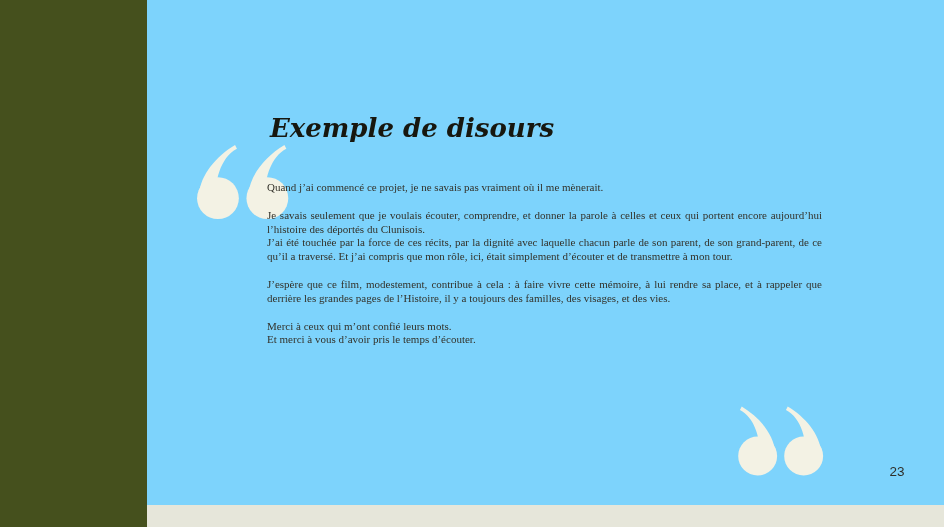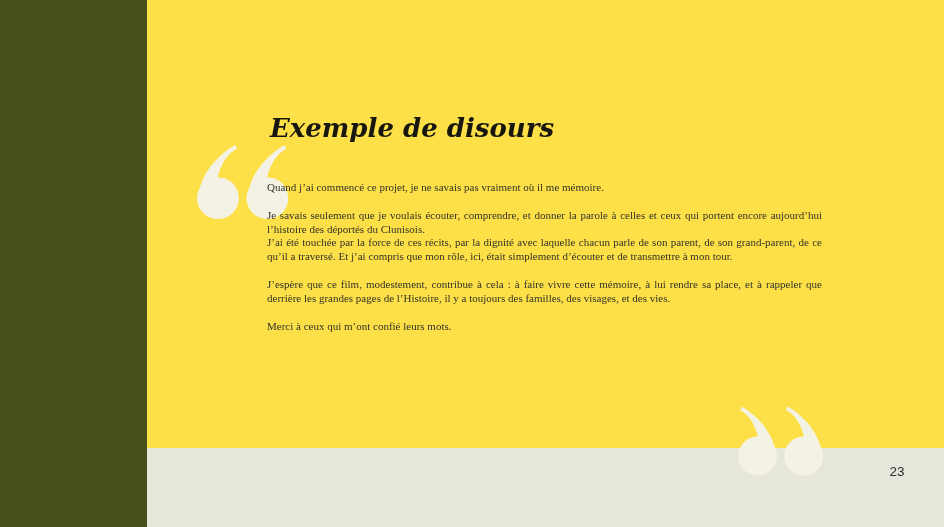--- a/index.html
+++ b/index.html
@@ -5,22 +5,22 @@
   * { margin: 0; padding: 0; box-sizing: border-box; }
   html, body { width: 944px; height: 527px; }
   body {
     font-family: "Liberation Serif", serif;
     overflow: hidden;
     background: #e6e6da;
   }
   .slide {
     position: relative;
     width: 944px;
-    height: 448px;
-    background: #fde047;
+    height: 505px;
+    background: #7dd3fc;
   }
   .sidebar {
     position: absolute;
     left: 0; top: 0;
     width: 147px; height: 527px;
     background: #45501d;
   }
   .content {
     position: absolute;
     left: 147px; top: 0;
@@ -100,30 +100,31 @@
         <circle cx="23" cy="57" r="22"></circle>
         <path d="M93,1 C73,13 57,32 55,53 L73,58 C71,42 77,14 95,5 Z"></path>
         <circle cx="75" cy="57" r="22"></circle>
       </svg>
     </div>
 
     <h1 class="title">Exemple de disours</h1>
 
     <div class="body-text">
       <div class="para-group">
-        <p>Quand j’ai commencé ce projet, je ne savais pas vraiment où il me mémoire.</p>
+        <p>Quand j’ai commencé ce projet, je ne savais pas vraiment où il me mènerait.</p>
       </div>
       <div class="para-group">
         <p>Je savais seulement que je voulais écouter, comprendre, et donner la parole à celles et ceux qui portent encore aujourd’hui l’histoire des déportés du Clunisois.</p>
         <p>J’ai été touchée par la force de ces récits, par la dignité avec laquelle chacun parle de son parent, de son grand-parent, de ce qu’il a traversé. Et j’ai compris que mon rôle, ici, était simplement d’écouter et de transmettre à mon tour.</p>
       </div>
       <div class="para-group">
         <p>J’espère que ce film, modestement, contribue à cela : à faire vivre cette mémoire, à lui rendre sa place, et à rappeler que derrière les grandes pages de l’Histoire, il y a toujours des familles, des visages, et des vies.</p>
       </div>
       <div class="para-group">
         <p>Merci à ceux qui m’ont confié leurs mots.</p>
+        <p>Et merci à vous d’avoir pris le temps d’écouter.</p>
       </div>
     </div>
 
     <div class="page-number">23</div>
 
   </div>
 </div>
 
 </body></html>

